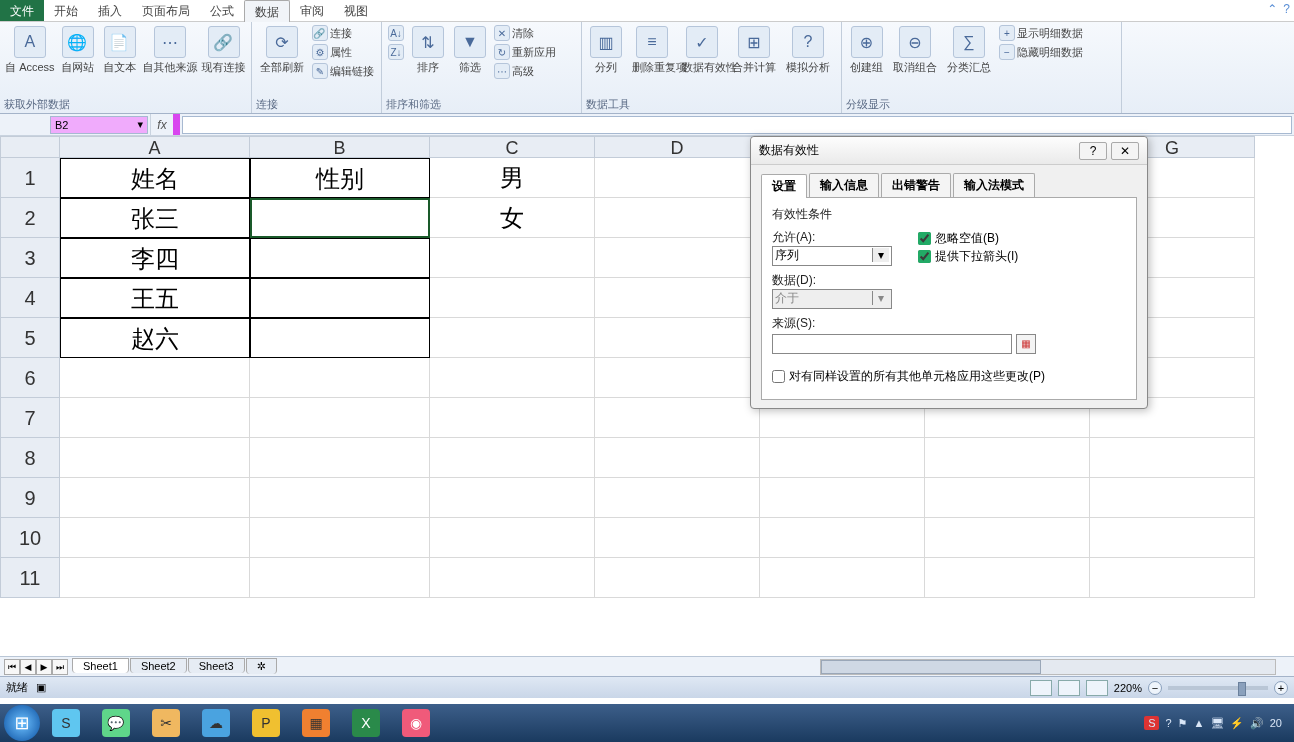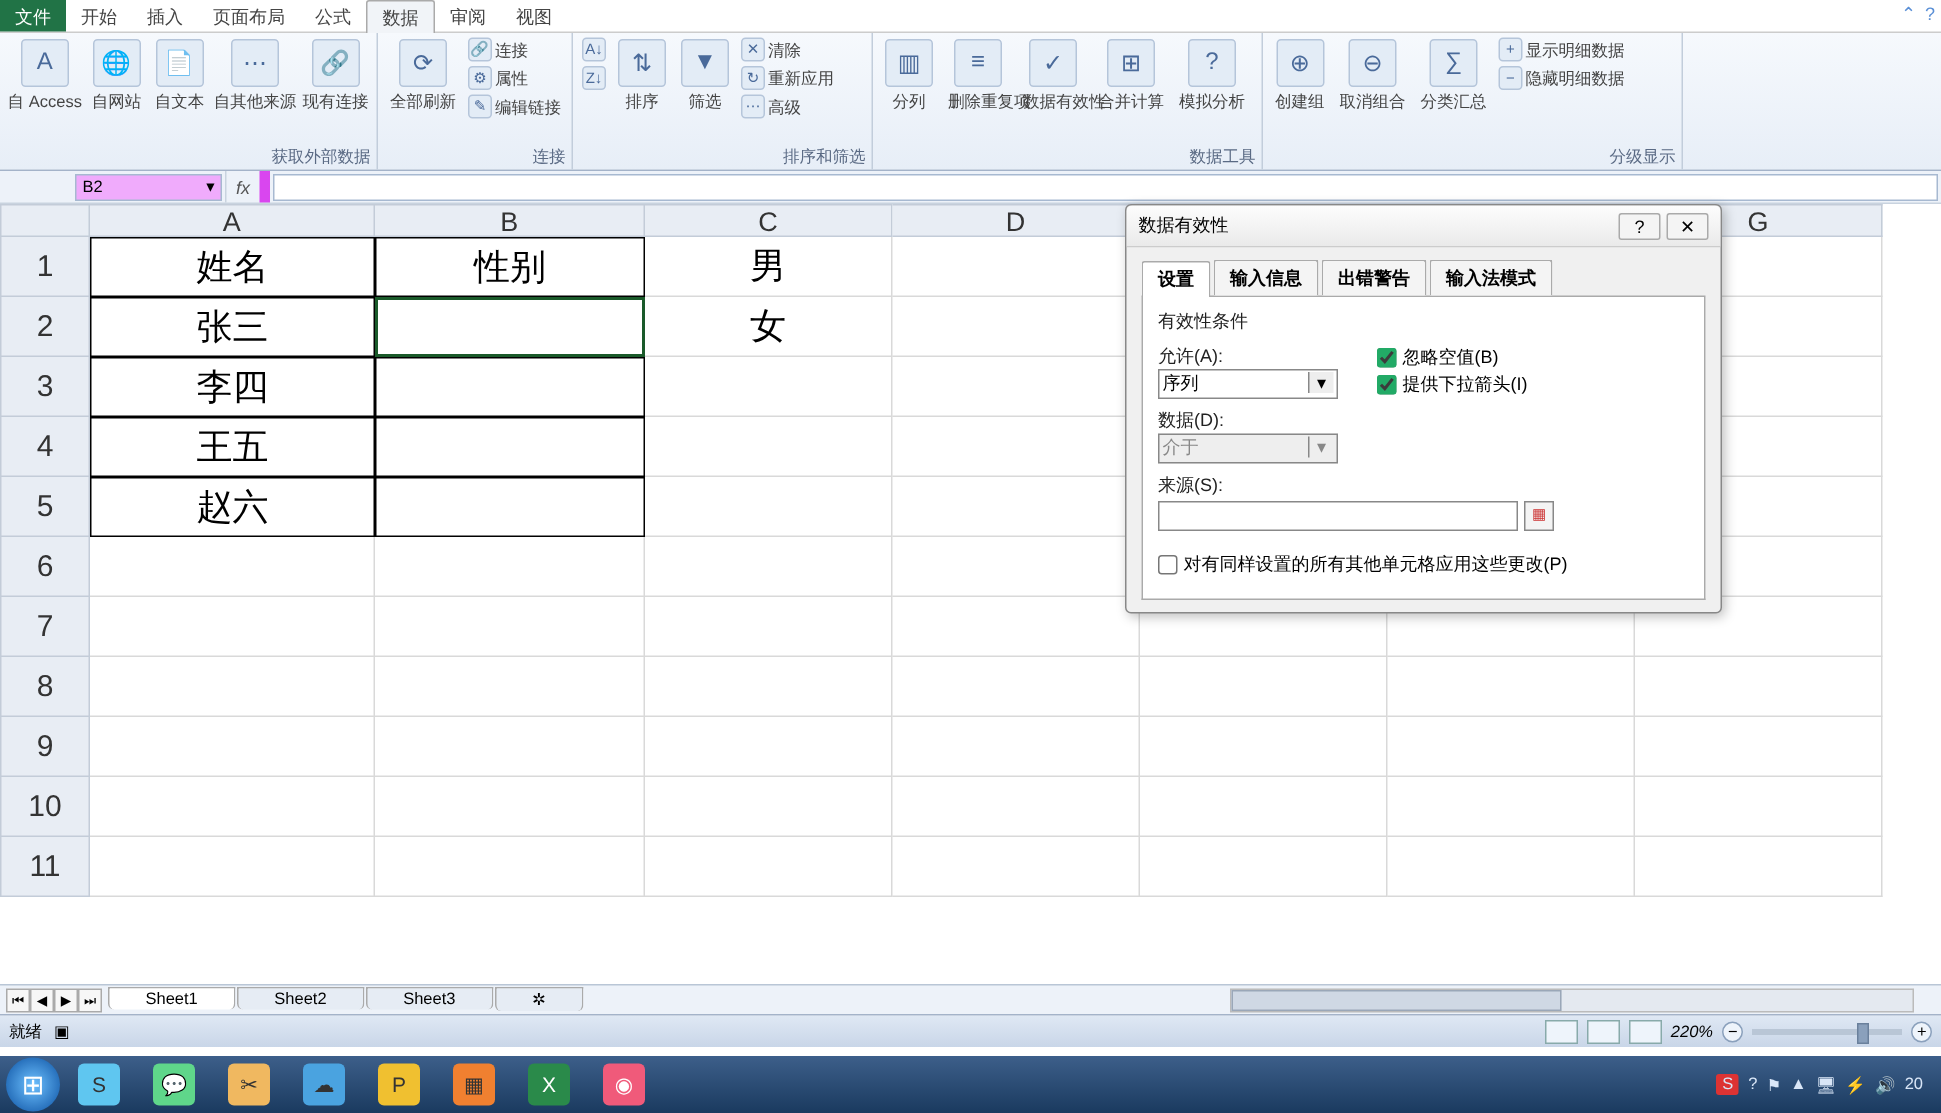--- a/index.html
+++ b/index.html
@@ -10,21 +10,21 @@
 .tab { padding: 0 10px; line-height: 22px; color: #444; cursor: pointer; }
 .tab.file { background: #217346; color: #fff; }
 .tab.active { background: #f1f4f8; border: 1px solid #aaa; border-bottom: none; border-radius: 2px 2px 0 0; margin-bottom: -1px; }
 .tabs-right { position: absolute; right: 4px; top: 2px; display: flex; gap: 6px; }
 .tabs-right span { color: #5a8fd6; cursor: pointer; }
 
 
 .ribbon { height: 92px; background: linear-gradient(#f6f9fd, #e7eef7); border-bottom: 1px solid #a4b3c9; display: flex; }
 .rgroup { border-right: 1px solid #c2cddb; display: flex; flex-direction: column; justify-content: space-between; padding: 2px 4px 0 4px; }
 .rgroup-top { display: flex; align-items: flex-start; gap: 2px; flex: 1; }
-.rgroup-label { text-align: right; color: #5a6a84; font-size: 11px; padding: 1px 0; }
+.rgroup-label { text-align: left; color: #5a6a84; font-size: 11px; padding: 1px 0; }
 .rbtn { display: flex; flex-direction: column; align-items: center; justify-content: flex-start; padding: 2px 4px; cursor: pointer; min-width: 40px; }
 .rbtn.small { min-width: auto; flex-direction: row; gap: 2px; padding: 1px 2px; font-size: 11px; color: #444; }
 .ricon { width: 32px; height: 32px; background: #e3ecf6; border: 1px solid #b5c5da; border-radius: 3px; display: flex; align-items: center; justify-content: center; font-size: 16px; color: #4a6a9a; }
 .ricon.sm { width: 16px; height: 16px; font-size: 10px; }
 .rbtn-label { font-size: 11px; color: #444; text-align: center; margin-top: 2px; white-space: nowrap; }
 .rstack { display: flex; flex-direction: column; gap: 1px; }
 
 
 .fxbar { height: 22px; border-bottom: 1px solid #c9d3df; display: flex; align-items: center; background: #edf2f9; }
 .namebox { width: 98px; height: 18px; background: #f0abfc; border: 1px solid #a7b9d1; margin: 0 2px 0 50px; display: flex; align-items: center; justify-content: space-between; padding: 0 4px; font-size: 11px; }
@@ -65,28 +65,28 @@
 .finput { width: 240px; height: 20px; border: 1px solid #888; background: #fff; }
 .refbtn { width: 20px; height: 20px; border: 1px solid #888; background: #f4f4f4; cursor: pointer; font-size: 10px; color: #c33; text-align: center; line-height: 18px; }
 .dlg-footer { display: flex; justify-content: space-between; padding: 6px 10px; }
 .btn { min-width: 68px; height: 22px; border: 1px solid #888; border-radius: 3px; background: linear-gradient(#fdfdfd,#e4e4e4); cursor: pointer; font-size: 12px; }
 .btn.primary { outline: 1px solid #3a7ad6; border-color:#3a7ad6; }
 
 
 .sheettabs { height: 20px; background: #edf2f9; border-top: 1px solid #b9c6d6; display: flex; align-items: center; font-size: 11px; position: relative; }
 .navbtns { display: flex; gap: 0; margin: 0 4px; }
 .navbtns span { width: 16px; height: 16px; border: 1px solid #aaa; background: #f7f7f7; text-align: center; line-height: 14px; cursor: pointer; font-size: 9px; }
-.stab { padding: 1px 24px; background: #fff; border: 1px solid #aaa; border-bottom: none; margin-right: 1px; cursor: pointer; border-radius: 0 0 4px 4px; transform: translateY(-1px); }
+.stab { padding: 1px 10px; background: #fff; border: 1px solid #aaa; border-bottom: none; margin-right: 1px; cursor: pointer; border-radius: 0 0 4px 4px; transform: translateY(-1px); }
 .stab:not(.active){ background:#e6ecf4; }
 .hscroll-track { position:absolute; left: 820px; right: 18px; top:2px; height:16px; background:#e4e9f0; border:1px solid #bbb; }
 .hscroll-thumb { position:absolute; left:0; top:0; height:14px; width:220px; background:#cfd8e4; border:1px solid #9aa7b8; }
 
 
 .status { height: 22px; background: linear-gradient(#dfe8f4,#c9d6e8); border-top: 1px solid #a4b3c9; display: flex; align-items: center; justify-content: space-between; padding: 0 6px; font-size: 11px; }
-.status-right { display:flex; align-items:center; gap:6px;font-style:italic; }
+.status-right { display:flex; align-items:center; gap:6px; }
 .viewbtn { width:22px; height:16px; border:1px solid #8aa; background:#eef4fb; cursor:pointer; }
 .zoom-slider { width:100px; height:4px; background:#b9c6d6; position:relative; }
 .zoom-slider::after { content:""; position:absolute; left:70px; top:-4px; width:6px; height:12px; background:#8aa0bc; border:1px solid #6a809c; }
 .zbtn { width:14px; height:14px; border:1px solid #8aa0bc; border-radius:50%; text-align:center; line-height:12px; cursor:pointer; background:#eef4fb; }
 
 
 .taskbar { position:absolute; bottom:0; left:0; right:0; height:38px; background: linear-gradient(#3d5f8a,#1a3a5f); display:flex; align-items:center; padding:0 4px; }
 .tbbtn { width:48px; height:32px; border-radius:3px; display:flex; align-items:center; justify-content:center; margin-right:2px; cursor:pointer; }
 .tbbtn.start { background: radial-gradient(circle,#6ec1ff,#0a4fa0); border-radius:50%; width:36px; height:36px; color:#fff; font-size:18px; }
 .tbicon { width:28px; height:28px; background:#c7d96a; border-radius:4px; display:flex; align-items:center; justify-content:center; font-size:14px; color:#333; }

